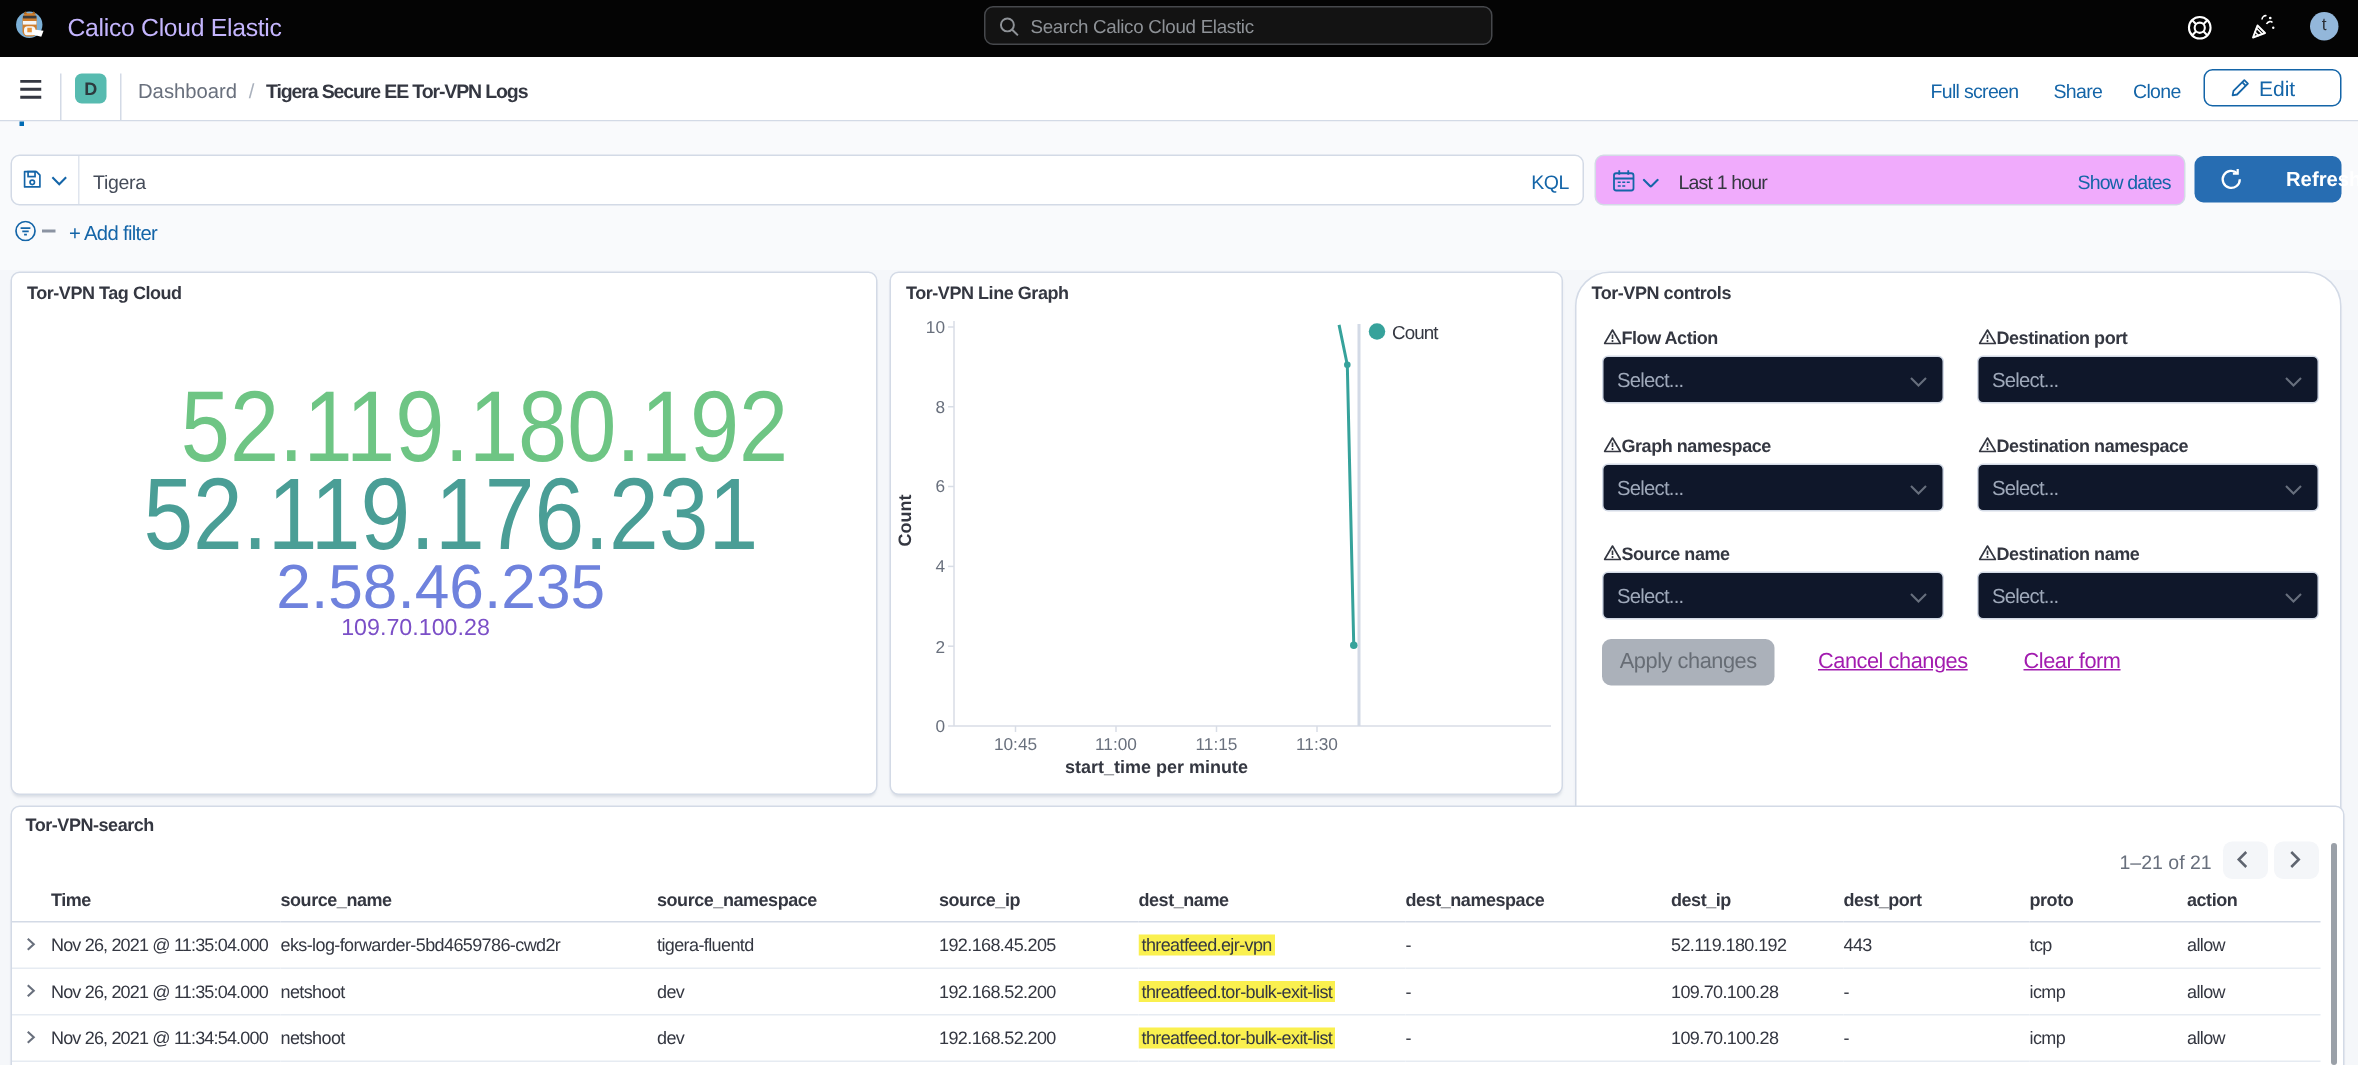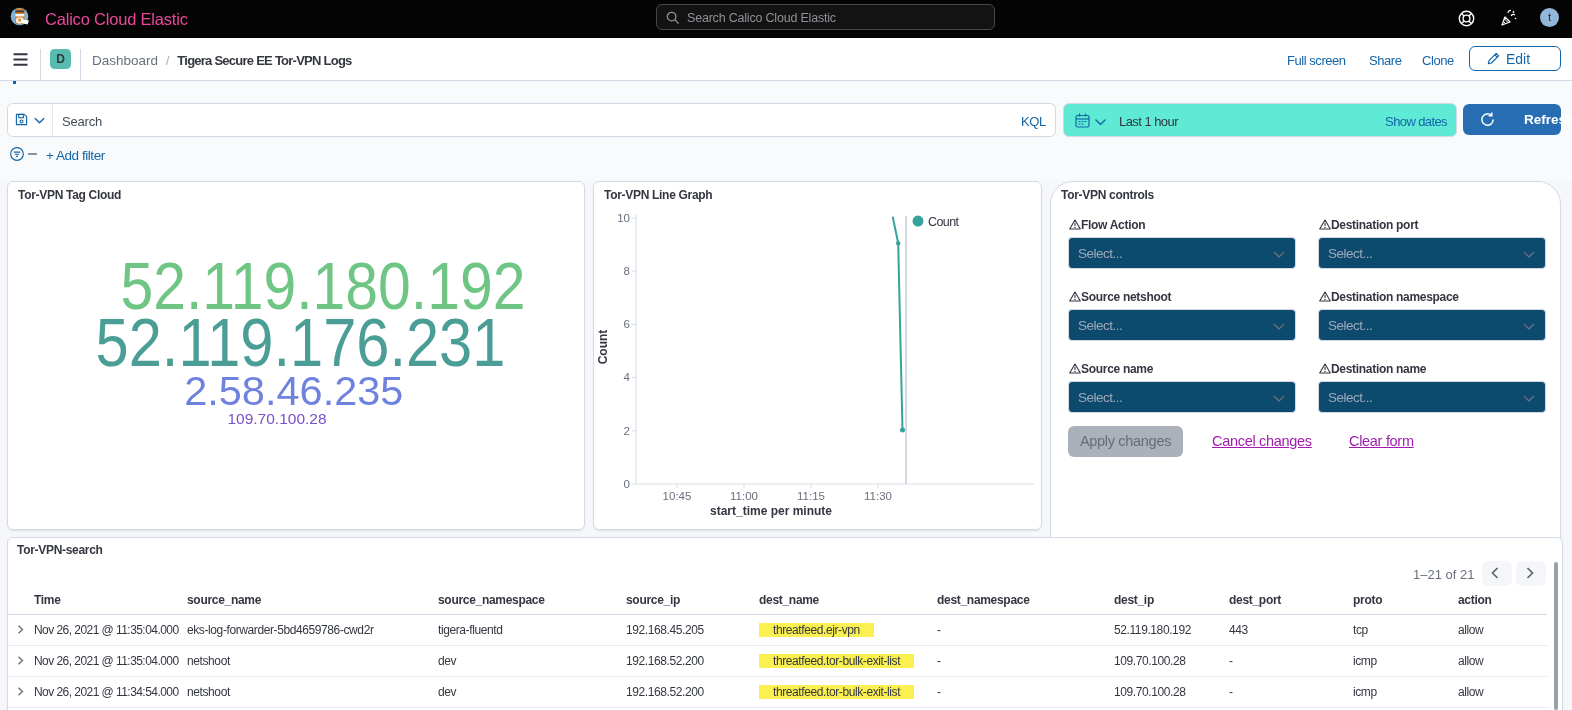--- a/index.html
+++ b/index.html
@@ -1,42 +1,42 @@
 <!DOCTYPE html>
 <html><head>
 <meta charset="utf-8">
 <style>
 * { margin:0; padding:0; box-sizing:border-box; }
 html,body { width:1572px; height:710px; overflow:hidden; }
 body { font-family:"Liberation Sans", sans-serif; background:#f5f7fa; position:relative; }
 .abs { position:absolute; }
 
 #hdr { position:absolute; left:0; top:0; width:1572px; height:38px; background:#040404; }
-#htitle { position:absolute; left:45px; top:10px; font-size:16.5px; color:#ec4899; letter-spacing:-0.2px; }
+#htitle { position:absolute; left:45px; top:10px; font-size:16.5px; color:#c4b5fd; letter-spacing:-0.2px; }
 #hsearch { position:absolute; left:656px; top:4px; width:339px; height:26px; background:#131313; border:1px solid #46484c; border-radius:6px; }
 #hsearch span { position:absolute; left:30px; top:6px; font-size:12.5px; letter-spacing:-0.2px; color:#8e9297; }
 #avatar { position:absolute; left:1540px; top:8px; width:19px; height:19px; border-radius:50%; background:#93b7da; color:#2b2f36; font-size:11.5px; text-align:center; line-height:19px; }
 
 #tbar { position:absolute; left:0; top:38px; width:1572px; height:43px; background:#fff; border-bottom:1px solid #d3dae6; }
 .tsep { position:absolute; top:49px; width:1px; height:31px; background:#d3dae6; }
 #dbadge { position:absolute; left:50px; top:49px; width:21px; height:20px; background:#57bbb0; border-radius:4.5px; color:#2d3a3e; font-size:12px; font-weight:bold; text-align:center; line-height:20px; }
 #crumbs { position:absolute; left:92px; top:53px; font-size:13.5px; color:#69707d; }
 #crumbs b { color:#343741; font-weight:bold; font-size:13px; letter-spacing:-0.75px; }
 #crumbs .sl { color:#a9b0bc; padding:0 4px; }
 .tlink { position:absolute; top:53px; font-size:13px; letter-spacing:-0.45px; color:#1465a8; }
 #editbtn { position:absolute; left:1469px; top:46px; width:92px; height:25px; border:1px solid #1465a8; border-radius:6px; background:#fff; }
 #editbtn span { position:absolute; left:36px; top:4px; font-size:14px; color:#1465a8; }
 #loaddot { position:absolute; left:13px; top:81px; width:3px; height:3px; background:#006bb4; }
 #bgtop { position:absolute; left:0; top:81px; width:1572px; height:99px; background:#f9fafc; }
 
 #qbar { position:absolute; left:7px; top:103px; width:1049px; height:34px; background:#fff; border:1px solid #d3dae6; border-radius:6px; }
 #qaddon { position:absolute; left:0; top:0; width:45px; height:32px; border-right:1px solid #e0e5ee; }
 #qbar .ph { position:absolute; left:54px; top:10px; font-size:13px; letter-spacing:-0.2px; color:#454c59; }
 #kql { position:absolute; right:9px; top:10px; font-size:13px; letter-spacing:-0.3px; color:#1465a8; }
-#dpick { position:absolute; left:1063px; top:103px; width:394px; height:34px; background:#5eead4; border:1px solid #d3dae6; border-radius:6px; }
+#dpick { position:absolute; left:1063px; top:103px; width:394px; height:34px; background:#f0abfc; border:1px solid #d3dae6; border-radius:6px; }
 #dpick .dtxt { position:absolute; left:55px; top:10px; font-size:13px; letter-spacing:-0.55px; color:#343741; }
 #dpick .sdates { position:absolute; right:9px; top:10px; font-size:13px; letter-spacing:-0.6px; color:#1465a8; }
 #refresh { position:absolute; left:1463px; top:104px; width:98px; height:31px; background:#276db2; border-radius:6px; }
 #refresh span { position:absolute; left:37px; top:8px; font-size:13.5px; font-weight:bold; color:#fff;margin-left:24px; }
 #addfilter { position:absolute; left:46px; top:148px; font-size:13.5px; letter-spacing:-0.45px; color:#1465a8; }
 #fdash { position:absolute; left:28px; top:153px; width:9px; height:2px; background:#8b93a2; }
 
 .panel { position:absolute; background:#fff; border:1px solid #d3dae6; border-radius:6px; box-shadow:0 2px 2px -1px rgba(152,162,179,0.3); }
 .ptitle { position:absolute; left:10px; top:6px; font-size:12px; font-weight:bold; color:#343741; letter-spacing:-0.3px; }
 #p1 { left:7px; top:181px; width:578px; height:349px; }
@@ -47,34 +47,34 @@
 .tag { position:absolute; line-height:1; white-space:nowrap; }
 #tag1 { left:315px; top:74.5px; font-size:58.9px; color:#6ec584; transform:translateX(-50%) scaleY(1.14); }
 #tag2 { left:292.5px; top:130.6px; font-size:59.6px; color:#4a9e96; transform:translateX(-50%) scaleY(1.14); }
 #tag3 { left:285.8px; top:188px; font-size:41.5px; color:#6f82dd; transform:translateX(-50%); }
 #tag4 { left:269px; top:229px; font-size:15.5px; color:#7b4fc7; transform:translateX(-50%); }
 #tagcap { position:absolute; left:0; width:578px; top:329px; text-align:center; font-size:13.5px; font-weight:bold; color:#343741; letter-spacing:-0.2px; }
 
 #legend { position:absolute; left:334px; top:33px; font-size:12.5px; letter-spacing:-0.6px; color:#343741; }
 
 .clabel { position:absolute; font-size:12px; font-weight:bold; color:#343741; letter-spacing:-0.3px; }
-.csel { position:absolute; width:228px; height:32px; background:#0c4a6e; border:1px solid #d3dae6; border-radius:4px; }
+.csel { position:absolute; width:228px; height:32px; background:#0f172a; border:1px solid #d3dae6; border-radius:4px; }
 .csel span { position:absolute; left:9px; top:8px; font-size:13.5px; letter-spacing:-0.5px; color:#9fa9ba; }
 .csel svg.chv { position:absolute; right:10px; top:13px; }
 .wt { position:absolute; }
 #applybtn { position:absolute; left:17px; top:244px; width:115px; height:31px; background:#abb1ba; border-radius:6px; text-align:center; line-height:31px; font-size:14.5px; color:#676d75; letter-spacing:-0.3px; }
 .gbtn { position:absolute; top:251px; font-size:14.5px; color:#a21caf; letter-spacing:-0.3px;text-decoration:underline; }
 
 #pginfo { position:absolute; left:1413px; top:567px; font-size:13px; color:#69707d; }
 .pgbtn { position:absolute; top:561px; width:30px; height:25px; background:#f4f6f9; border-radius:6px; }
 #dtable { position:absolute; left:0px; top:48px; width:1539px; border-collapse:collapse; table-layout:fixed; }
 #dtable th { font-size:12px; letter-spacing:-0.3px; font-weight:bold; color:#343741; text-align:left; padding:0; height:28px; border-bottom:1px solid #d3dae6; }
 #dtable td { font-size:12px; letter-spacing:-0.4px; color:#343741; padding:0; height:31px; border-bottom:1px solid #e6ebf2; white-space:nowrap; overflow:hidden; }
 #dtable td.tc { letter-spacing:-0.55px; }
-#dtable mark { background:#faf04f; color:#343741; padding:0 14px; }
+#dtable mark { background:#faf04f; color:#343741; padding:0 2px; }
 #scrollbar { position:absolute; left:1554px; top:562px; width:4px; height:148px; background:#9aa0a8; border-radius:2px; }
 </style>
 </head>
 <body>
 
 <div id="hdr">
   <svg class="abs" style="left:10px;top:6px" width="20" height="21" viewBox="0 0 20 21">
     <circle cx="9.5" cy="10.5" r="8.8" fill="#7cb1d8"></circle>
     <path d="M5.5 3.5l1.5-2 1.5 2zM11 3.5l1.5-2 1.5 2z" fill="#b06820"></path>
     <rect x="5" y="2.8" width="9.5" height="15.5" rx="3.5" fill="#d07f2e"></rect>
@@ -132,21 +132,21 @@
   <div id="qaddon">
     <svg class="abs" style="left:7px;top:9px" width="13" height="13" viewBox="0 0 14 14">
       <path d="M1.5 1.5h8.5l2.5 2.5v8.5h-11z" fill="none" stroke="#1465a8" stroke-width="1.2" stroke-linejoin="round"></path>
       <rect x="4" y="1.5" width="5" height="3.6" fill="none" stroke="#1465a8" stroke-width="1.2"></rect>
       <circle cx="7" cy="9.2" r="1.6" fill="none" stroke="#1465a8" stroke-width="1.2"></circle>
     </svg>
     <svg class="abs" style="left:26px;top:13px" width="11" height="7" viewBox="0 0 12 7">
       <path d="M1 1l5 5 5-5" fill="none" stroke="#1465a8" stroke-width="1.5"></path>
     </svg>
   </div>
-  <span class="ph">Search</span>
+  <span class="ph">Tigera</span>
   <span id="kql">KQL</span>
 </div>
 <div id="dpick">
   <svg class="abs" style="left:11px;top:9px" width="15" height="15" viewBox="0 0 15 15">
     <rect x="1" y="2.5" width="13" height="11.5" rx="1.5" fill="none" stroke="#1465a8" stroke-width="1.2"></rect>
     <path d="M1 6h13" stroke="#1465a8" stroke-width="1.2"></path>
     <path d="M4.5 0.5v3M10.5 0.5v3" stroke="#1465a8" stroke-width="1.2"></path>
     <path d="M3.5 8.5h2M6.5 8.5h2M9.5 8.5h2M3.5 11h2M6.5 11h2" stroke="#1465a8" stroke-width="1.1"></path>
   </svg>
   <svg class="abs" style="left:31px;top:15px" width="11" height="6" viewBox="0 0 11 6">
@@ -247,21 +247,21 @@
       <path d="M6 4v3" stroke="#343741" stroke-width="1.1"></path>
       <circle cx="6" cy="8.4" r="0.7" fill="#343741"></circle>
     </svg>
   <svg class="wt" style="left:268px;top:181px" width="12" height="11" viewBox="0 0 12 11">
       <path d="M6 1L11.3 10H0.7z" fill="none" stroke="#343741" stroke-width="1.1" stroke-linejoin="round"></path>
       <path d="M6 4v3" stroke="#343741" stroke-width="1.1"></path>
       <circle cx="6" cy="8.4" r="0.7" fill="#343741"></circle>
     </svg>
   <div class="clabel" style="left:30px;top:36px">Flow Action</div>
   <div class="clabel" style="left:280px;top:36px">Destination port</div>
-  <div class="clabel" style="left:30px;top:108px">Source netshoot</div>
+  <div class="clabel" style="left:30px;top:108px">Graph namespace</div>
   <div class="clabel" style="left:280px;top:108px">Destination namespace</div>
   <div class="clabel" style="left:30px;top:180px">Source name</div>
   <div class="clabel" style="left:280px;top:180px">Destination name</div>
   <div class="csel" style="left:17px;top:55px">
       <span>Select...</span>
       <svg class="chv" width="12" height="7" viewBox="0 0 12 7">
         <path d="M1 1l5 5 5-5" fill="none" stroke="#676f7d" stroke-width="1.4"></path>
       </svg>
     </div>
   <div class="csel" style="left:267px;top:55px">

